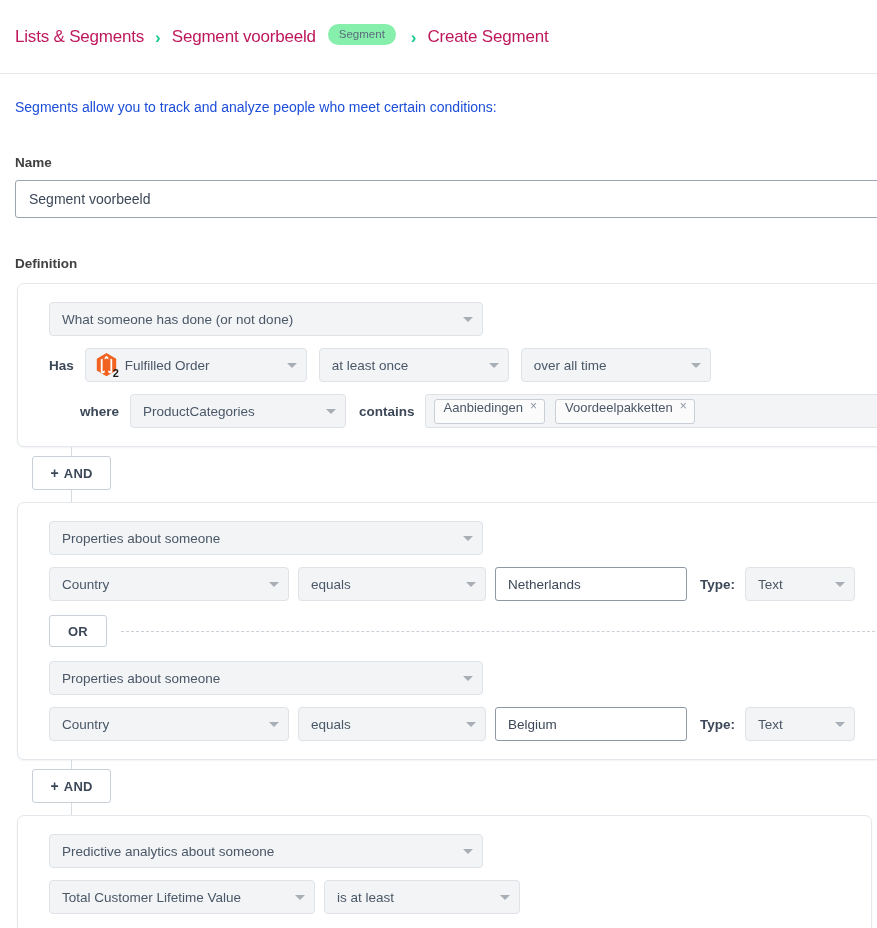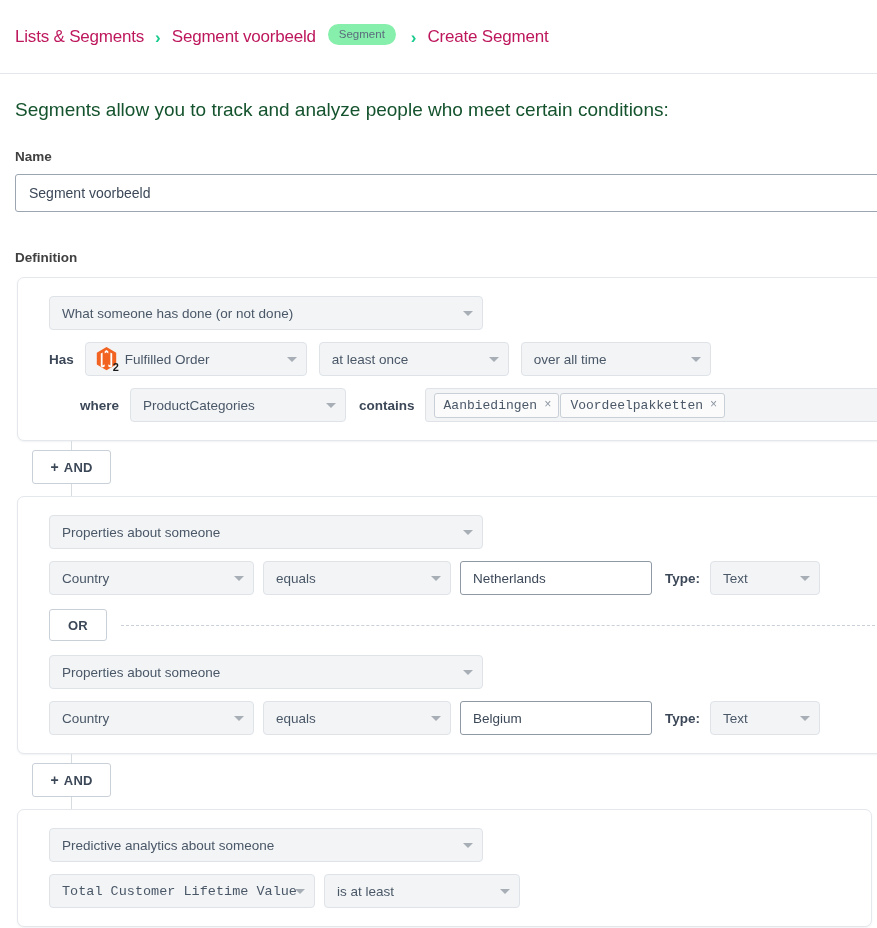--- a/index.html
+++ b/index.html
@@ -45,23 +45,23 @@
     margin: 0 4px 0 12px;
     position: relative;
     top: -2px;
   }
 
   
   .page {
     padding: 25px 0 0 15px;
   }
   .intro {
-    font-size: 19px;
-    color: #14532d;
-    margin-bottom: 28px;
+    font-size: 14px;
+    color: #1d4ed8;
+    margin-bottom: 40px;
   }
   .field-label {
     font-size: 13.5px;
     font-weight: 700;
     color: #404040;
     margin-bottom: 10px;
   }
   .name-input {
     display: block;
     width: 880px;
@@ -124,24 +124,24 @@
     width: 0; height: 0;
     border-left: 5px solid transparent;
     border-right: 5px solid transparent;
     border-top: 5px solid #a7aeb6;
   }
   .sel-wide { width: 434px; }
   .sel-trigger { width: 222px; }
   .sel-freq { width: 190px; }
   .sel-time { width: 190px; }
   .sel-prop { width: 216px; }
-  .sel-attr { width: 205px; }
+  .sel-attr { width: 240px; }
   .sel-op { width: 188px; }
   .sel-type { width: 110px; }
-  .sel-pa-attr { width: 266px; font-family: Liberation Mono, monospace; }
+  .sel-pa-attr { width: 266px; }
   .sel-pa-op { width: 196px; }
 
   .txt {
     height: 34px;
     border: 1px solid #8e99a5;
     border-radius: 3px;
     background: #fff;
     font-family: "Liberation Sans", sans-serif;
     font-size: 13.5px;
     color: #3c4858;
@@ -188,31 +188,30 @@
     background: #f2f4f6;
     border: 1px solid #dfe3e8;
     border-radius: 3px;
     display: flex;
     align-items: center;
     padding: 0 8px;
     overflow: hidden;
   }
   .tag {
     display: inline-flex;
-    align-items: center;
+    align-items: flex-start;
     height: 25px;
     background: #fbfbfc;
     border: 1px solid #c8cfd6;
     border-radius: 3px;
     font-size: 13px;
     color: #4a5767;
     padding: 0 7px 0 9px;
-    margin-right: 1px;
+    margin-right: 10px;
     white-space: nowrap;
-    font-family: Liberation Mono, monospace;
   }
   .tag .x {
     margin-left: 7px;
     font-size: 12px;
     color: #8c96a1;
     line-height: 1;
   }
 
   
   .row-where { padding-left: 62px; }

